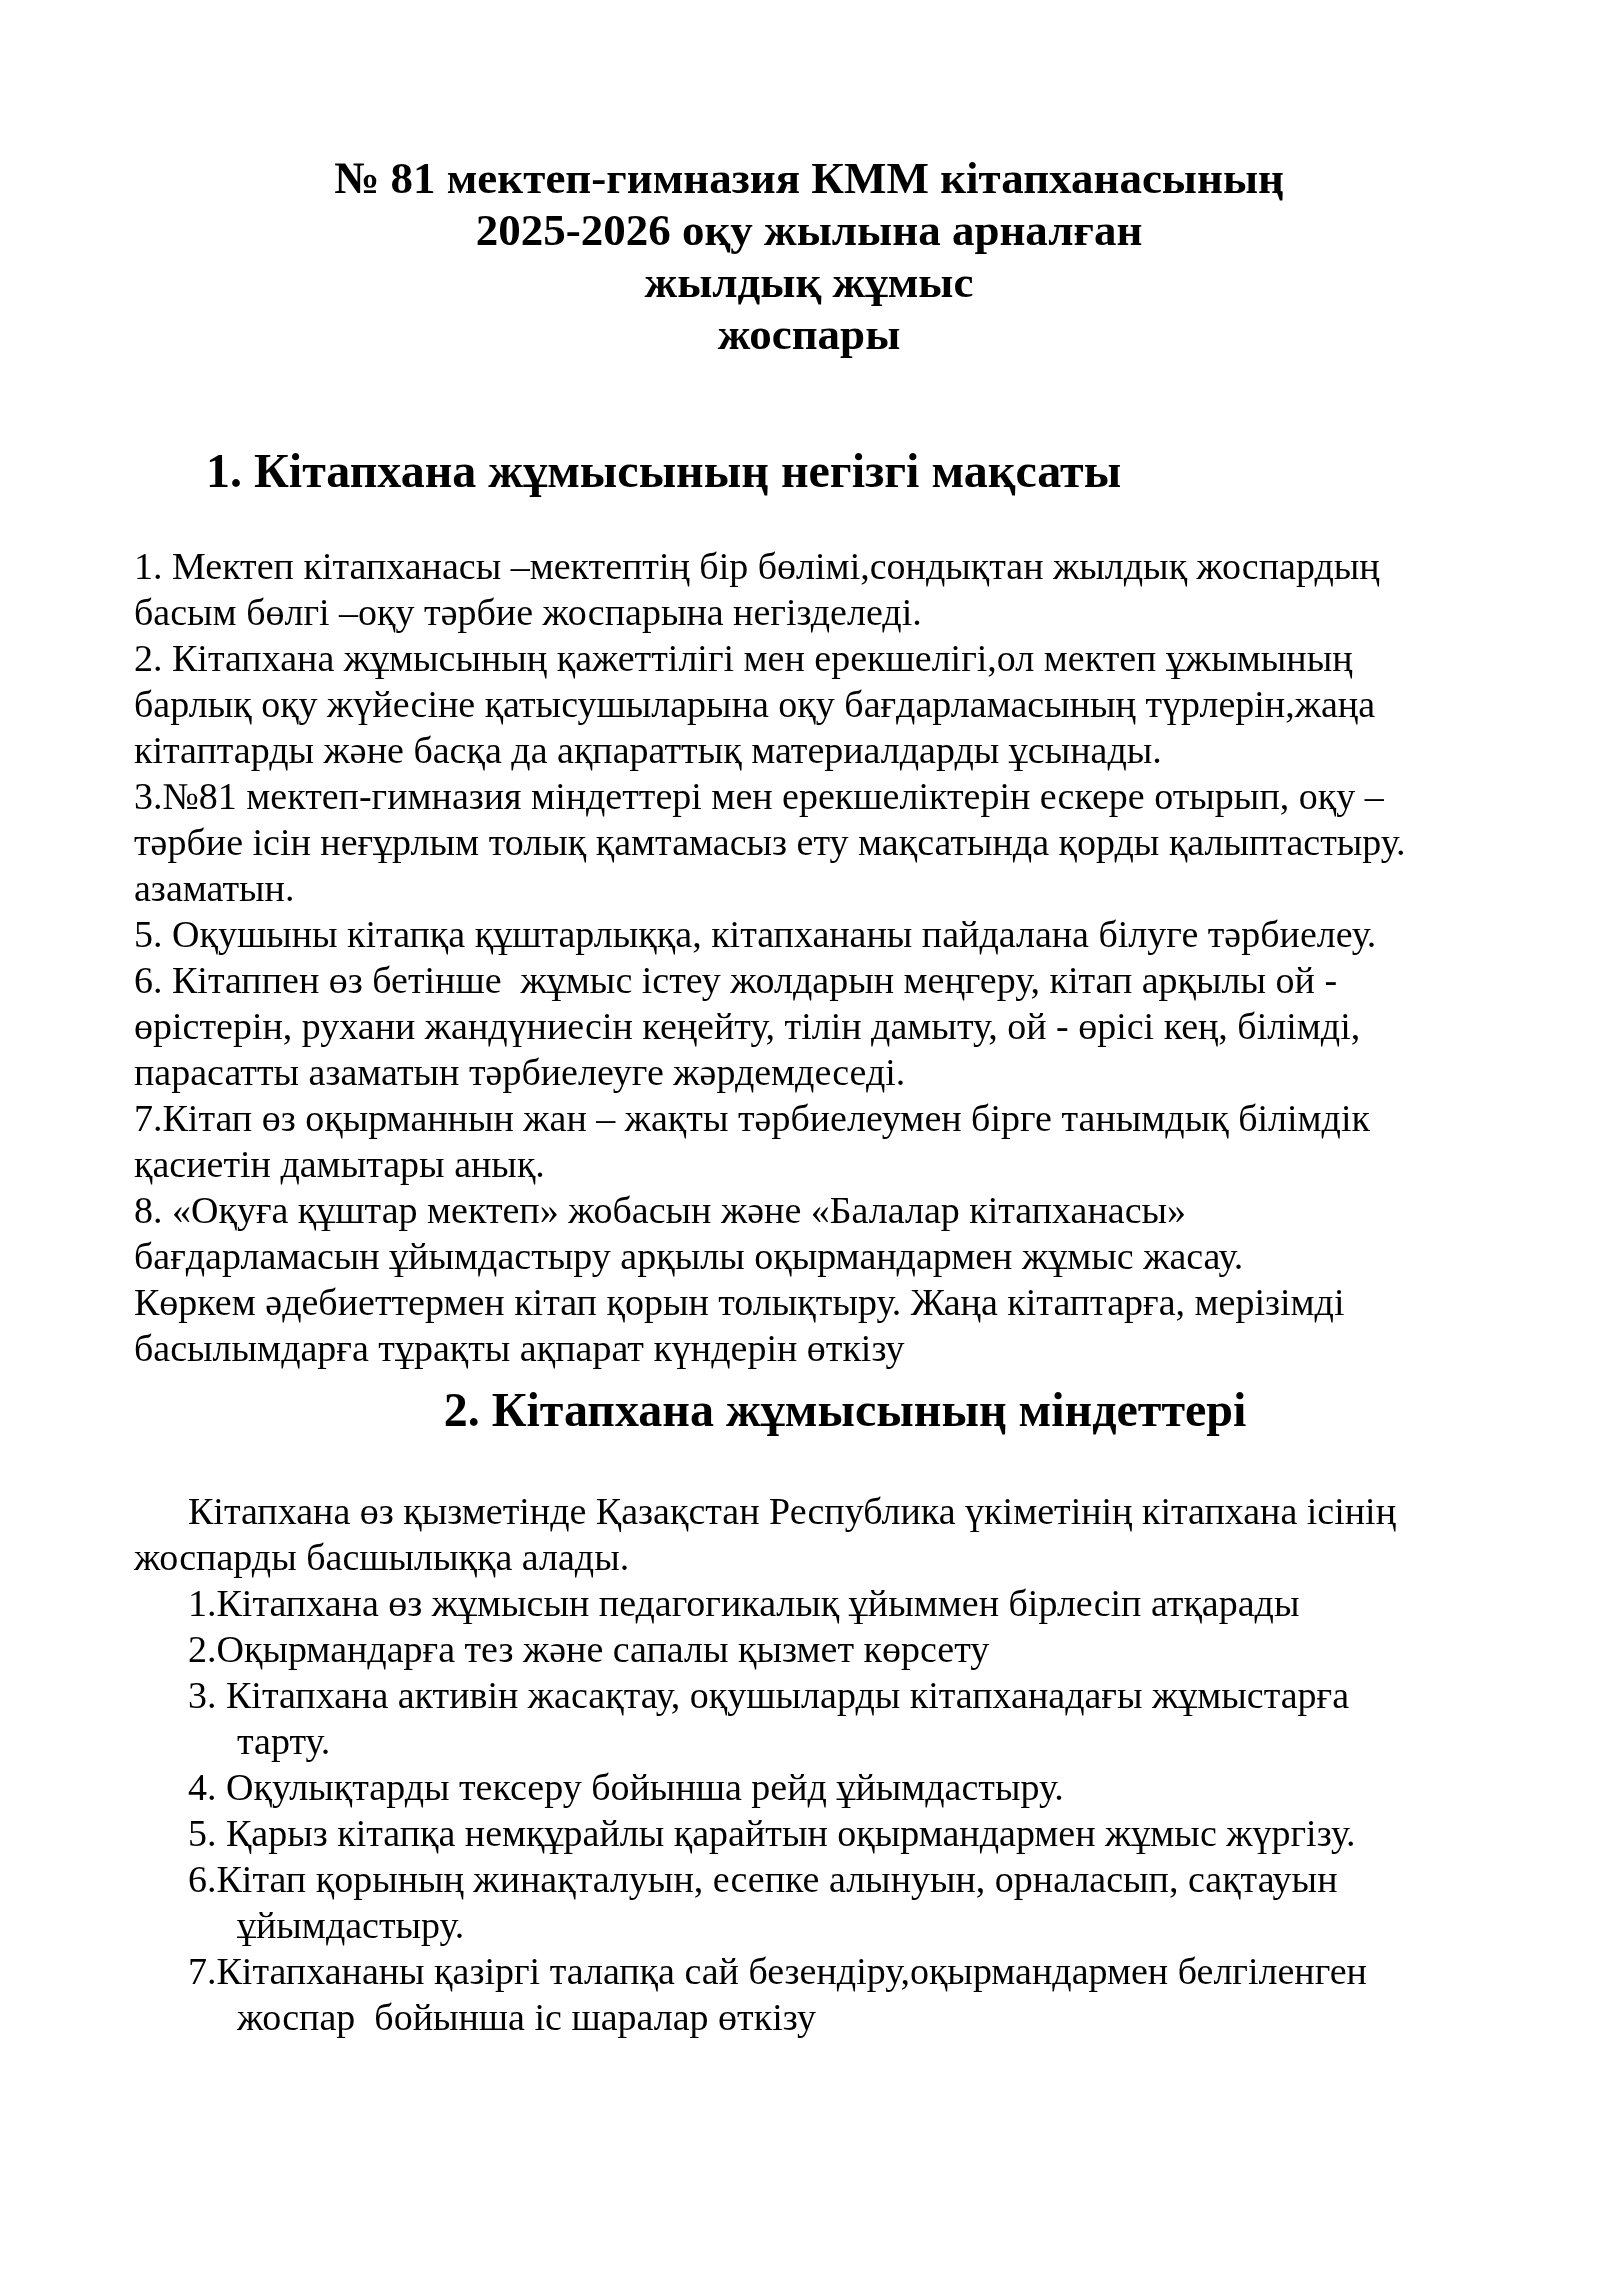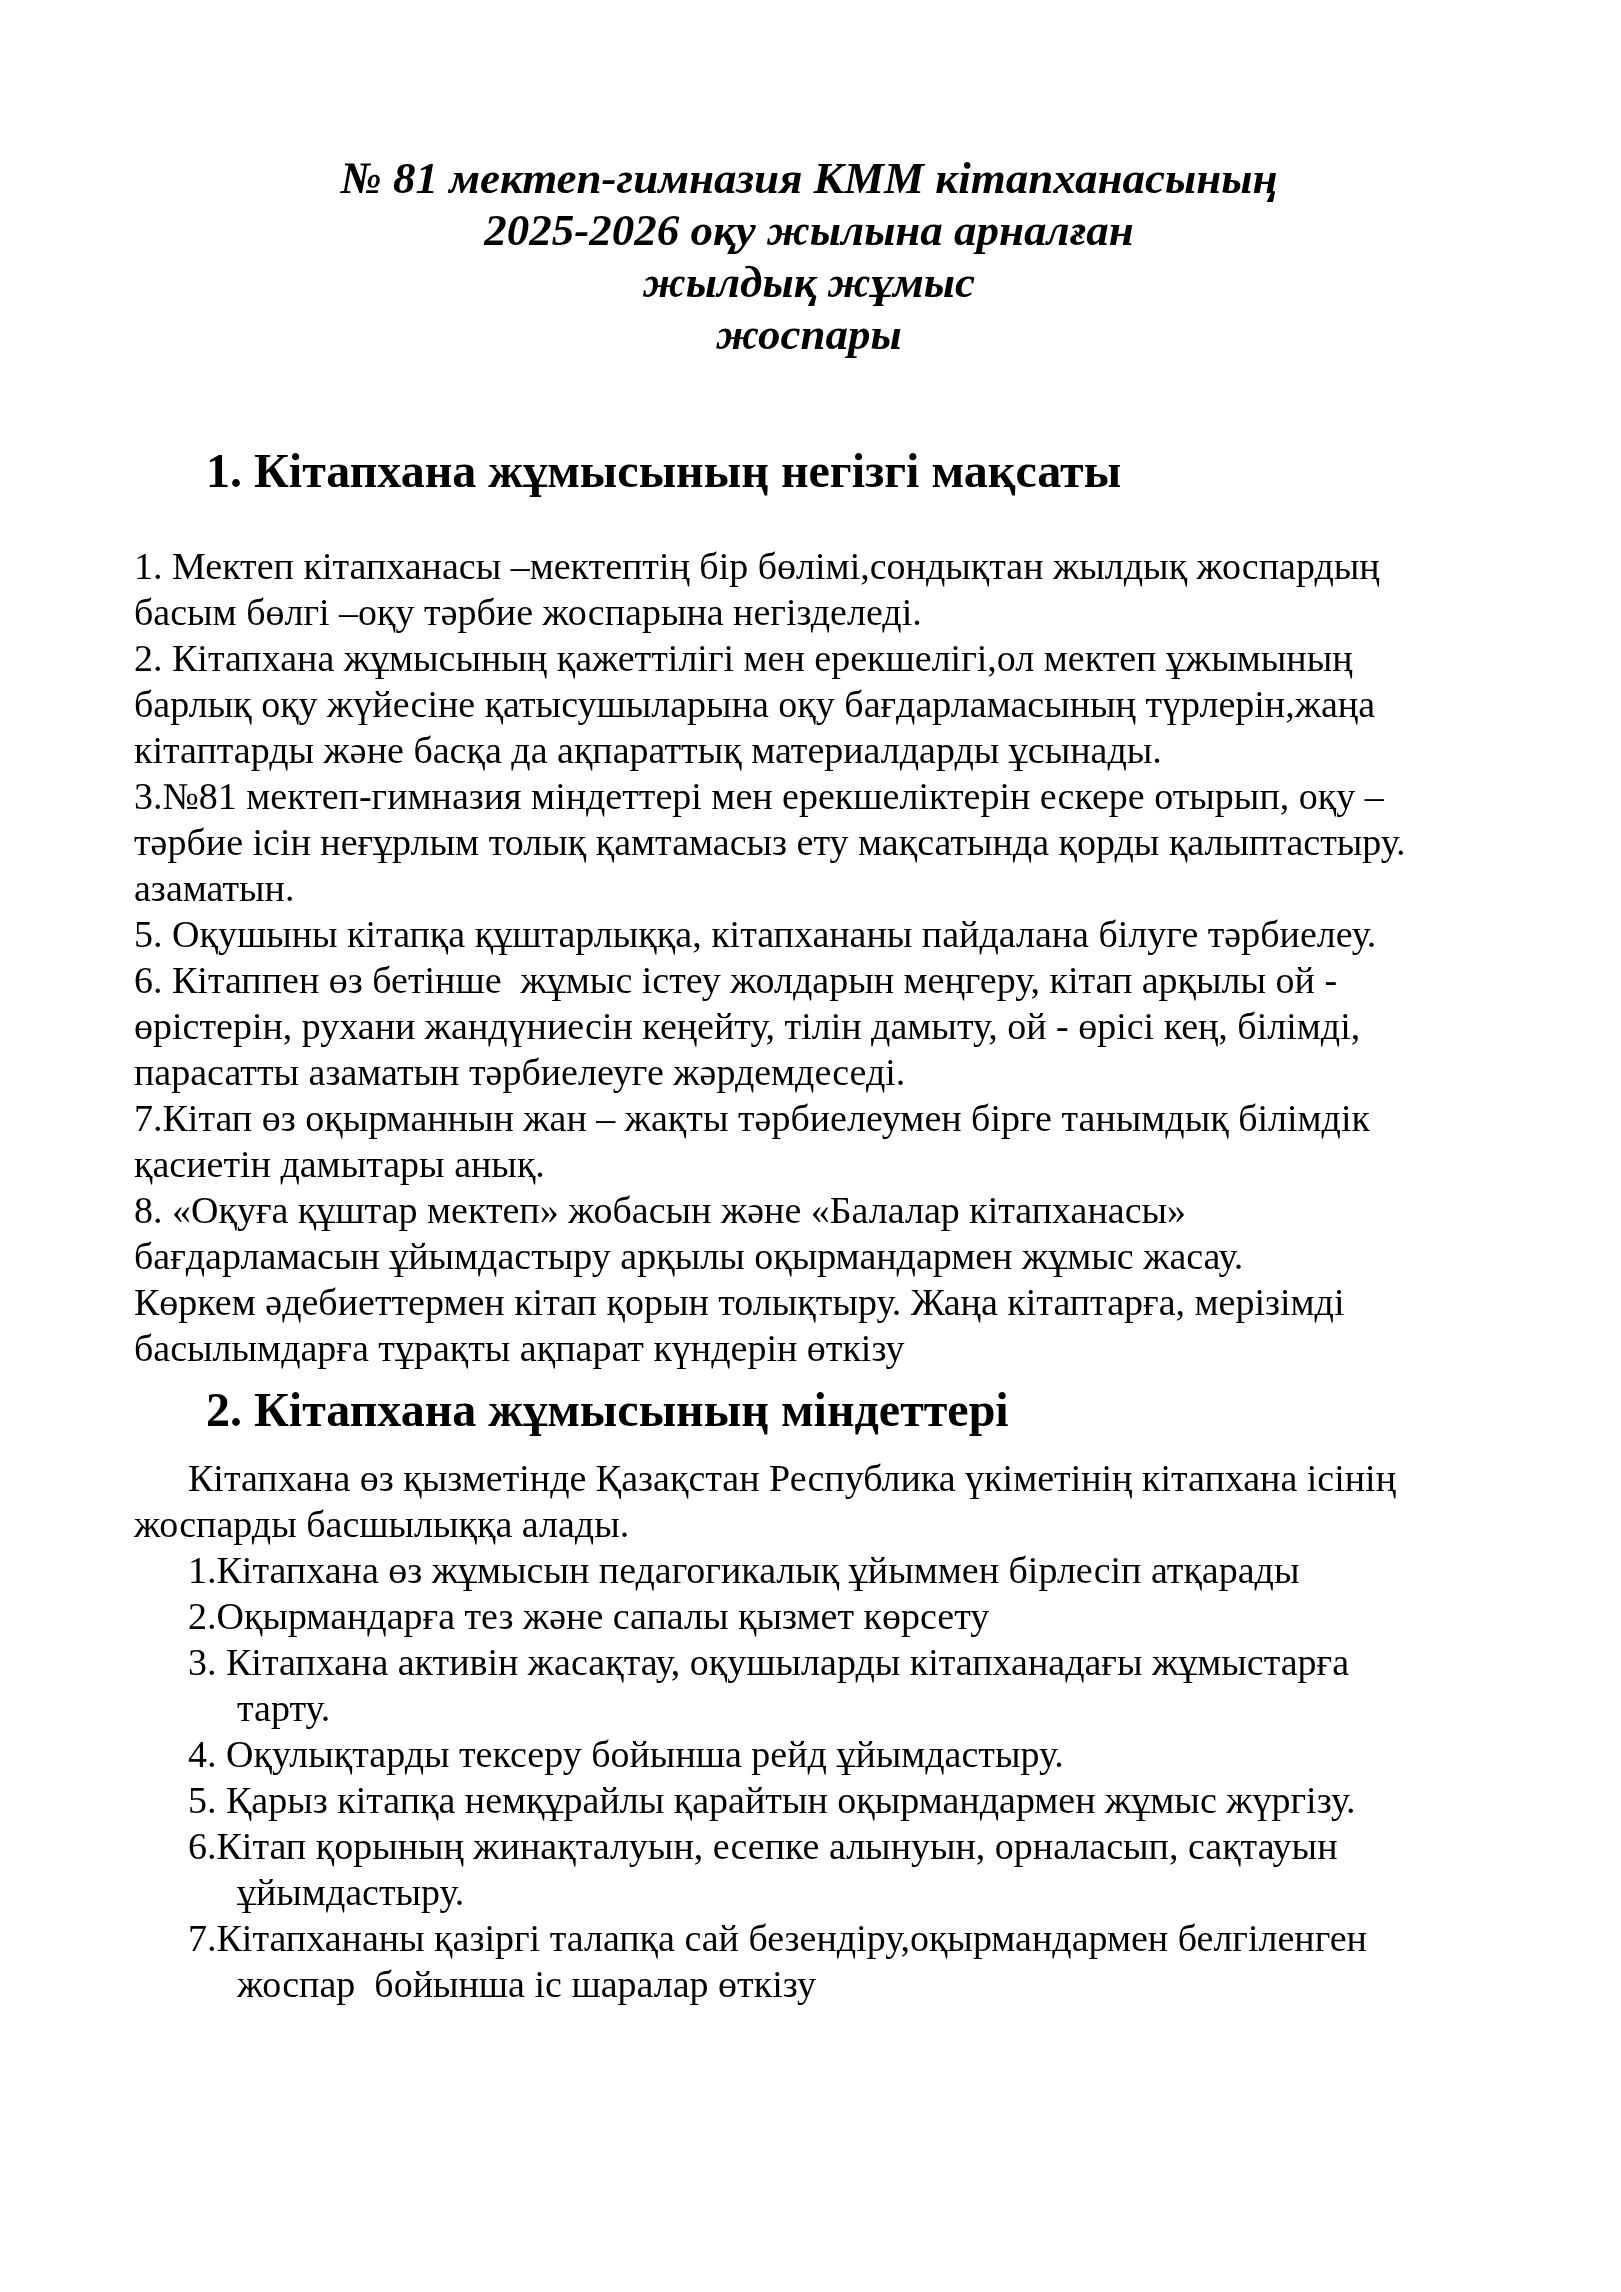--- a/index.html
+++ b/index.html
@@ -16,38 +16,38 @@
     background: #ffffff;
     color: #000000;
     font-family: "Liberation Serif", "DejaVu Serif", serif;
     overflow: hidden;
     box-sizing: border-box;
     padding: 152px 137px 0 134px;
   }
   .title-block {
     text-align: center;
     font-weight: bold;
-    font-style: italic;
     font-size: 45px;
     line-height: 52px;
     margin-bottom: 88px;
   }
   .title-block .line {
     white-space: pre;
   }
   .section-heading {
     font-weight: bold;
     font-size: 48px;
     line-height: 46px;
     margin: 0 0 49px 72px;
     white-space: pre;
   }
   .section-heading.second {
     margin-top: 15.7px;
-    margin-bottom: 22px;
+    margin-bottom: 55px;
+    text-align: center;
   }
   .text-block {
     font-size: 38px;
     line-height: 46px;
   }
   .text-block .line {
     white-space: pre;
   }
   .indent-1 { margin-left: 54px; }
   .indent-2 { margin-left: 103px; }

